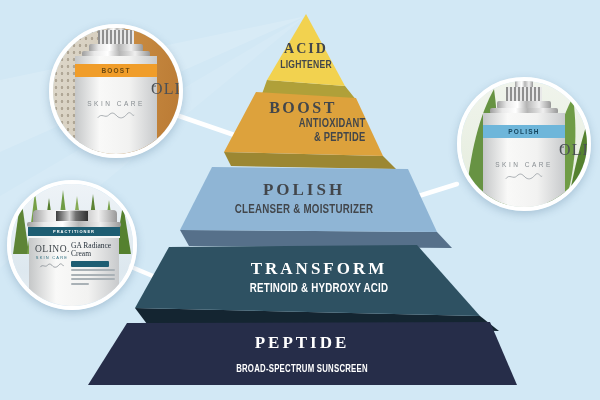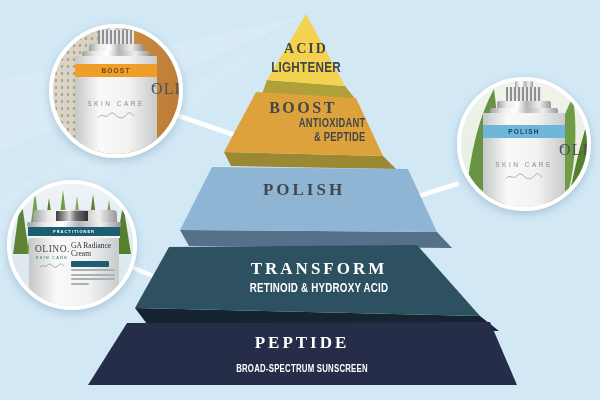--- a/index.html
+++ b/index.html
@@ -95,35 +95,38 @@
 
     <polygon points="306,14 345,86 267,80" fill="#f2d24f"></polygon>
     <polygon points="256,92 356,98 383,156 224,152" fill="#dda23c"></polygon>
     <polygon points="212,167 408,169 437,232 180,230" fill="#8fb5d5"></polygon>
     <polygon points="169,247 417,245 480,316 135,308" fill="#2e5162"></polygon>
     <polygon points="127,323 490,322 517,385 88,385" fill="#262d49"></polygon>
   </svg>
 
   <div class="tier-label" style="left:236px;top:42px;width:140px;">
     <div class="tier-title" style="font-size:14px;letter-spacing:2px;">ACID</div>
-    <div class="tier-sub" style="font-size:15px;margin-top:2px;">
+    <div class="tier-sub" style="font-size:11px;margin-top:2px;">
       <span class="cond">LIGHTENER</span>
     </div>
   </div>
 
   <div class="tier-label" style="left:223px;top:100px;width:160px;">
     <div class="tier-title" style="font-size:16px;letter-spacing:2.5px;">BOOST</div>
     <div class="tier-sub" style="font-size:12px;margin-top:0;text-align:right;">
       <span class="cond">ANTIOXIDANT</span>
       <span class="cond">&amp; PEPTIDE</span>
     </div>
   </div>
 
   <div class="tier-label" style="left:204px;top:181px;width:200px;">
     <div class="tier-title" style="font-size:17px;letter-spacing:3px;">POLISH</div>
+    <div class="tier-sub" style="font-size:12.5px;margin-top:4px;">
+      <span class="cond">CLEANSER &amp; MOISTURIZER</span>
+    </div>
   </div>
 
   <div class="tier-label light" style="left:199px;top:260px;width:240px;">
     <div class="tier-title" style="font-size:17px;letter-spacing:3px;">TRANSFORM</div>
     <div class="tier-sub" style="font-size:12.5px;margin-top:4px;text-align:center;">
       <span class="cond">RETINOID &amp; HYDROXY ACID</span>
     </div>
   </div>
 
   <div class="tier-label light" style="left:182px;top:334px;width:240px;">

